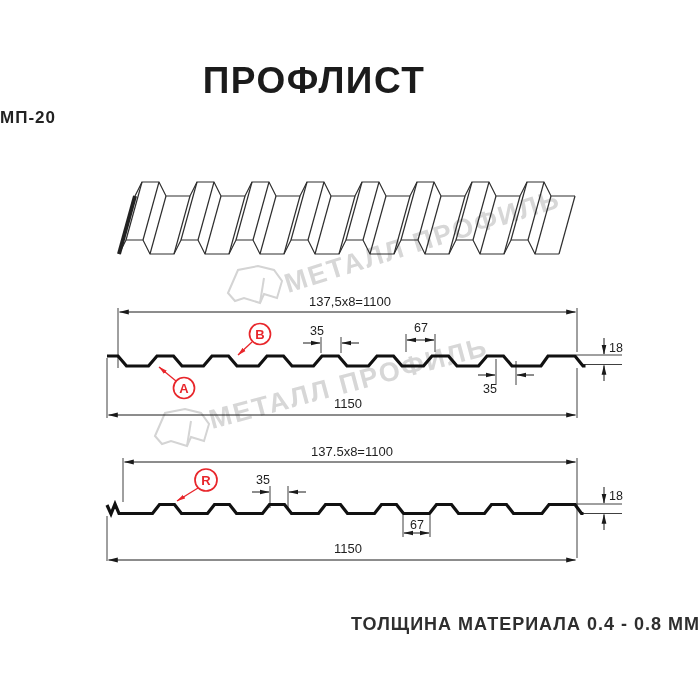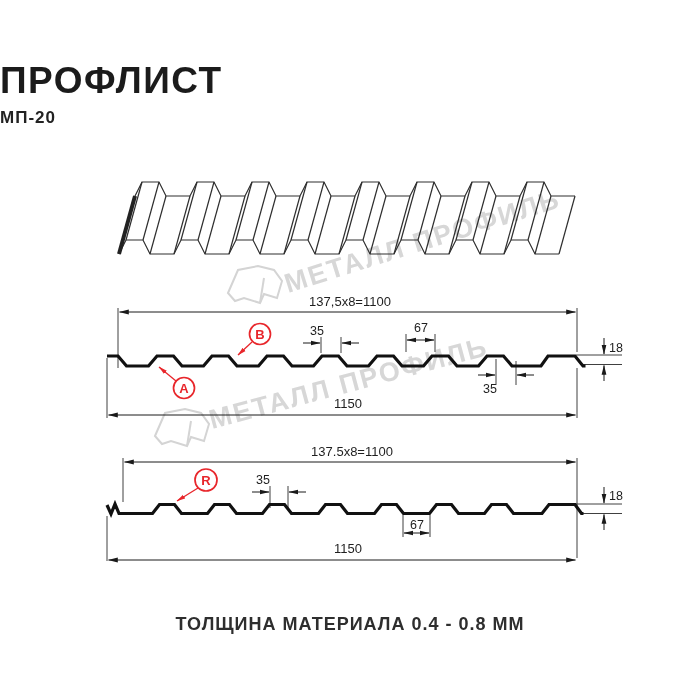--- a/index.html
+++ b/index.html
@@ -1,22 +1,22 @@
 <!DOCTYPE html>
 <html><head>
 <meta charset="utf-8">
 <style>
   html,body{margin:0;padding:0;background:#ffffff;}
   .page{position:relative;width:700px;height:700px;background:#fff;overflow:hidden;
         font-family:"Liberation Sans",sans-serif;}
-  .title{position:absolute;left:0;top:60px;width:628px;text-align:left;
+  .title{position:absolute;left:0;top:60px;width:628px;text-align:center;
          font-size:37px;font-weight:800;letter-spacing:1.5px;color:#1b1b1b;}
   .subtitle{position:absolute;left:0;top:108px;width:700px;
          font-size:17px;font-weight:700;letter-spacing:1px;color:#222;}
-  .footer{position:absolute;left:0;top:614px;width:700px;text-align:center;
+  .footer{position:absolute;left:0;top:614px;width:700px;text-align:right;
          font-size:18px;font-weight:600;letter-spacing:1px;color:#2e2e2e;}
   svg text{font-family:"Liberation Sans",sans-serif;}
   .dimtxt{font-size:13px;fill:#1f1f1f;}
   .dimtxt-s{font-size:12.5px;fill:#1f1f1f;}
   .redtxt{font-size:13px;font-weight:bold;fill:#e8262b;}
   .wmtxt{font-size:27px;font-weight:bold;letter-spacing:2px;fill:#d7d7d7;}
 </style>
 </head>
 <body>
 

